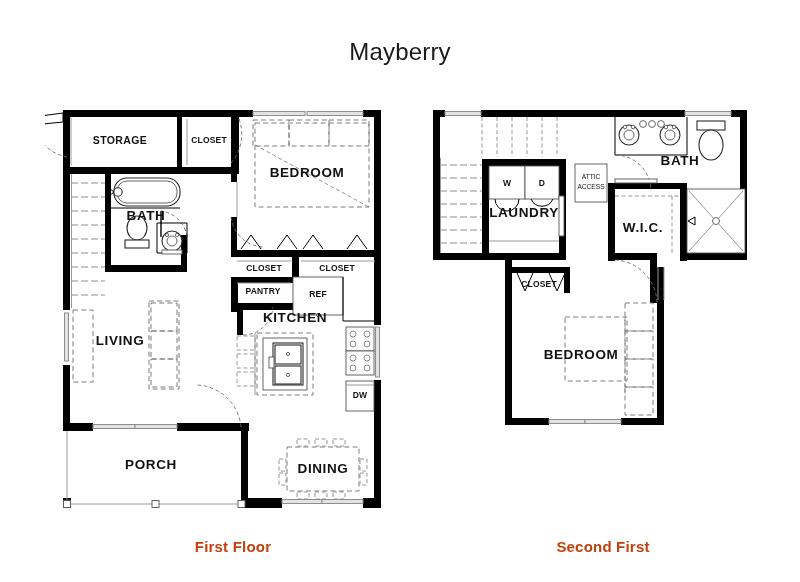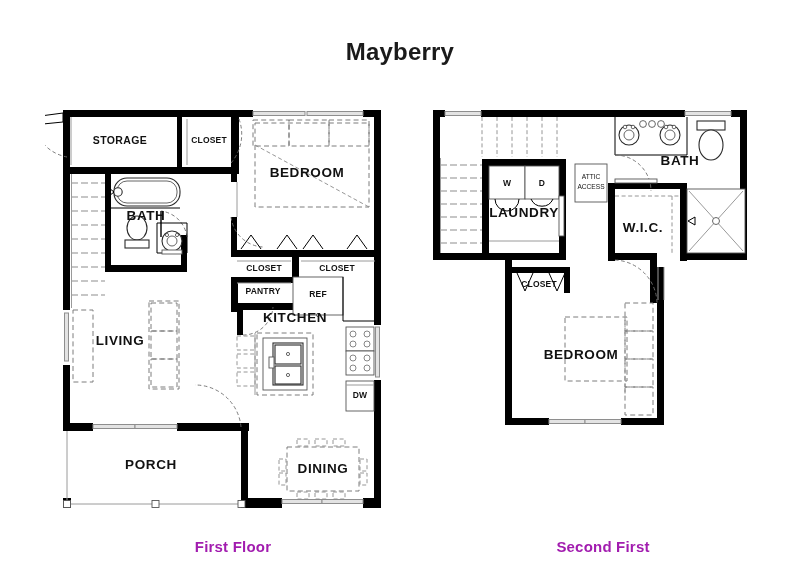--- a/index.html
+++ b/index.html
@@ -19,29 +19,29 @@
     position: absolute;
     inset: 0;
   }
   .plan-title {
     position: absolute;
     left: 0;
     top: 38px;
     width: 800px;
     text-align: center;
     font-size: 24px;
-    font-weight: bold;
+    font-weight: normal;
     letter-spacing: 0.2px;
     color: #1a1a1a;
   }
   .floor-caption {
     position: absolute;
     font-size: 15px;
     font-weight: bold;
-    color: #a21caf;
+    color: #c2410c;
     text-align: center;
     letter-spacing: 0.2px;
   }
   #caption-first  { left: 108px; top: 538px; width: 250px; }
   #caption-second { left: 478px; top: 538px; width: 250px; }
 
   svg { display: block; }
 
   .wall      { fill: #000000; }
   .thinline  { stroke: #000000; stroke-width: 1; fill: none; }

